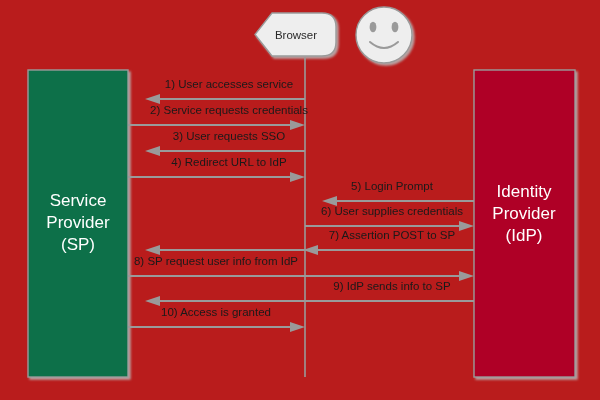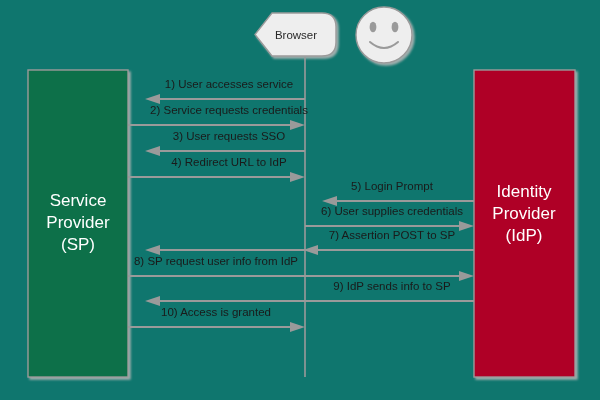--- a/index.html
+++ b/index.html
@@ -8,21 +8,21 @@
     padding: 0;
     background: #ffffff;
   }
   body {
     font-family: "Liberation Sans", sans-serif;
   }
   #diagram-root {
     position: relative;
     width: 600px;
     height: 400px;
-    background: #0f766e;
+    background: #b91c1c;
     overflow: hidden;
   }
   #diagram-svg {
     position: absolute;
     left: 0;
     top: 0;
     width: 600px;
     height: 400px;
     display: block;
   }

